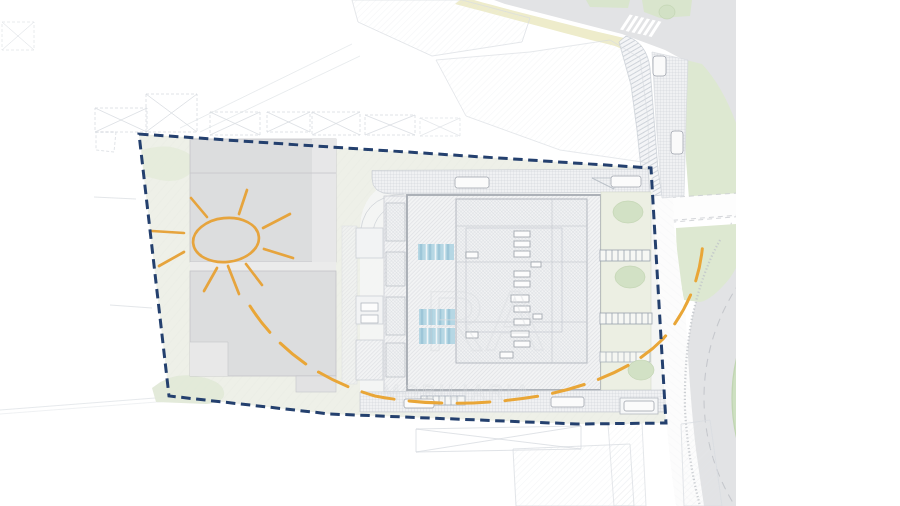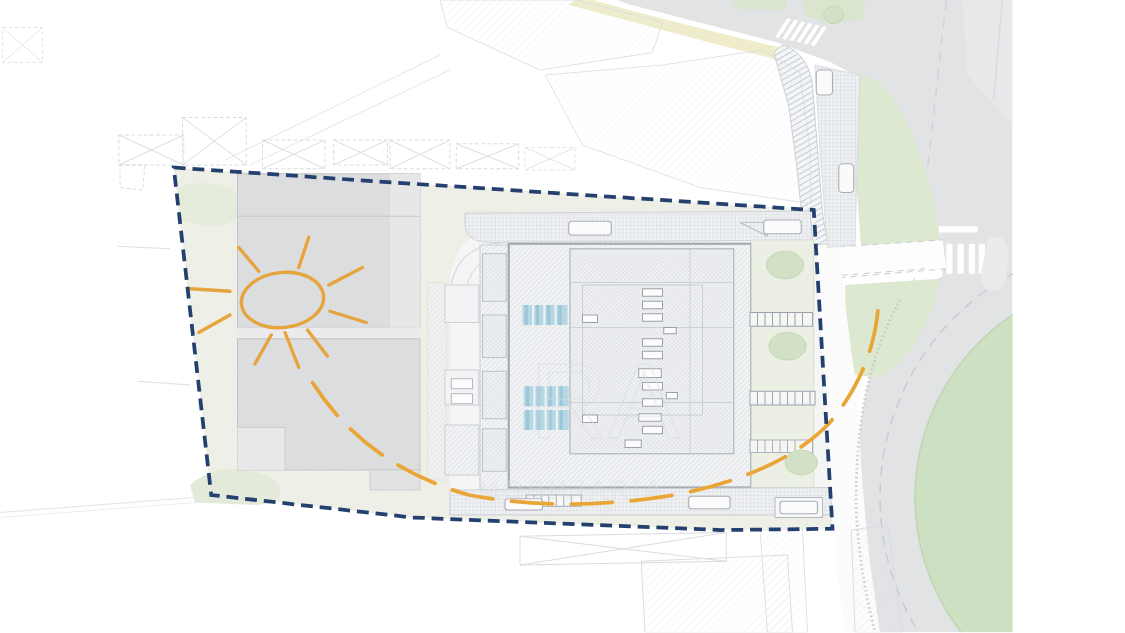--- a/index.html
+++ b/index.html
@@ -1,16 +1,16 @@
 <!DOCTYPE html>
 <html><head>
 <meta charset="utf-8">
 <style>
   html,body{margin:0;padding:0;background:#ffffff;}
-  #wrap{width:900px;height:506px;position:relative;overflow:hidden;background:#ffffff;
+  #wrap{width:736px;height:506px;position:relative;overflow:hidden;background:#ffffff;
         font-family:"Liberation Sans", sans-serif;}
   svg{display:block;}
 </style>
 </head>
 <body>
 <div id="wrap">
 <svg width="900" height="506" viewBox="0 0 900 506" xmlns="http://www.w3.org/2000/svg">
 <defs>
 
   <pattern id="patA" width="2.8" height="2.8" patternUnits="userSpaceOnUse" patternTransform="rotate(45)">

